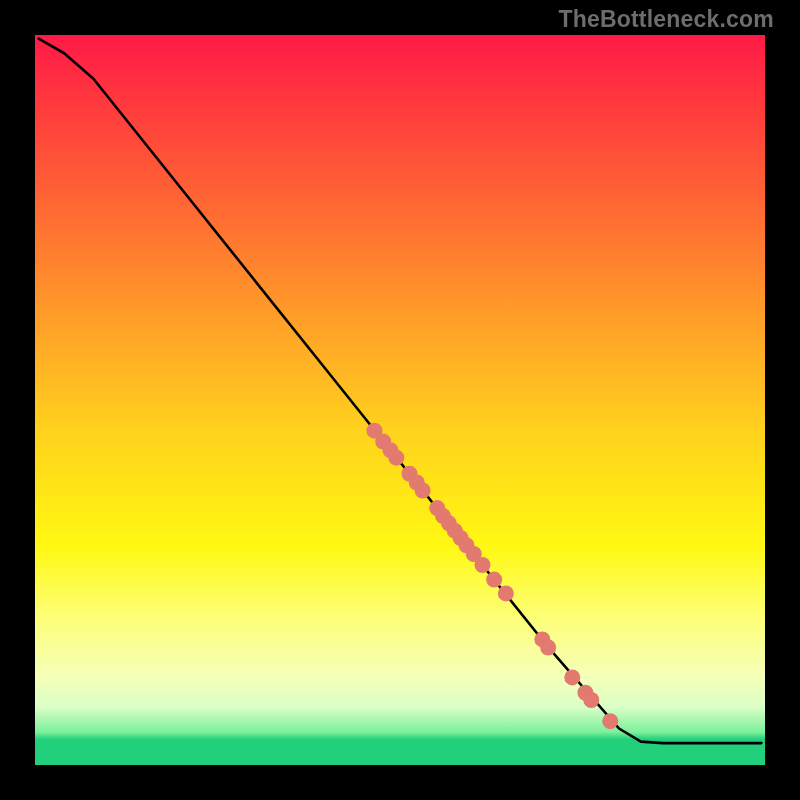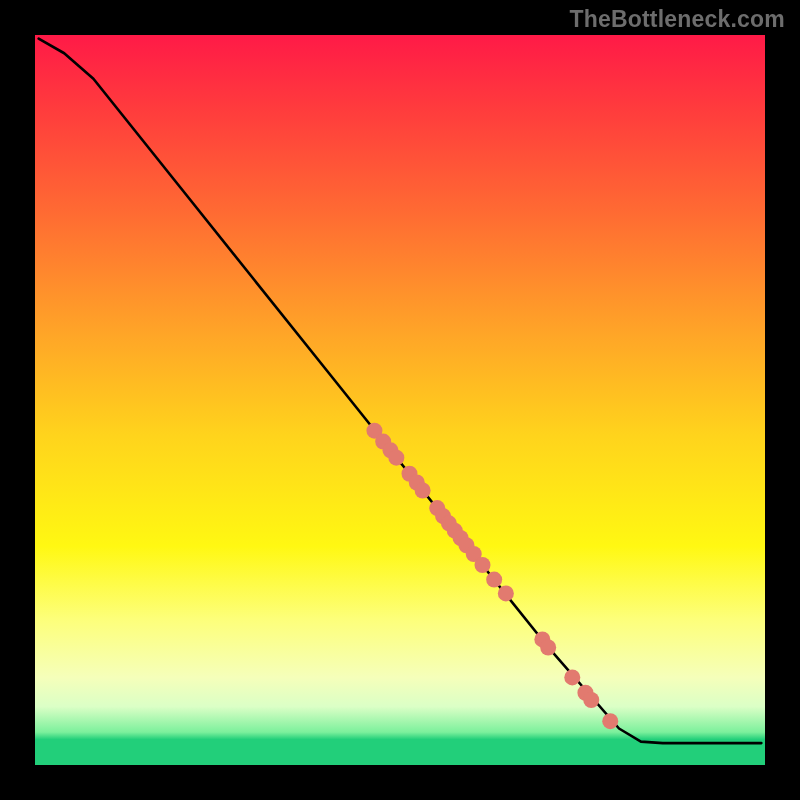--- a/index.html
+++ b/index.html
@@ -7,21 +7,20 @@
     padding: 0;
     width: 800px;
     height: 800px;
     background: #000;
     overflow: hidden;
   }
   .stage {
     position: relative;
     width: 788px;
     height: 800px;
-    padding-left: 11px;
   }
   .plot-area {
     position: absolute;
     left: 35px;
     top: 35px;
     width: 730px;
     height: 730px;
     background: linear-gradient(to bottom,
       #ff1a47 0%,
       #ff3b3d 10%,

